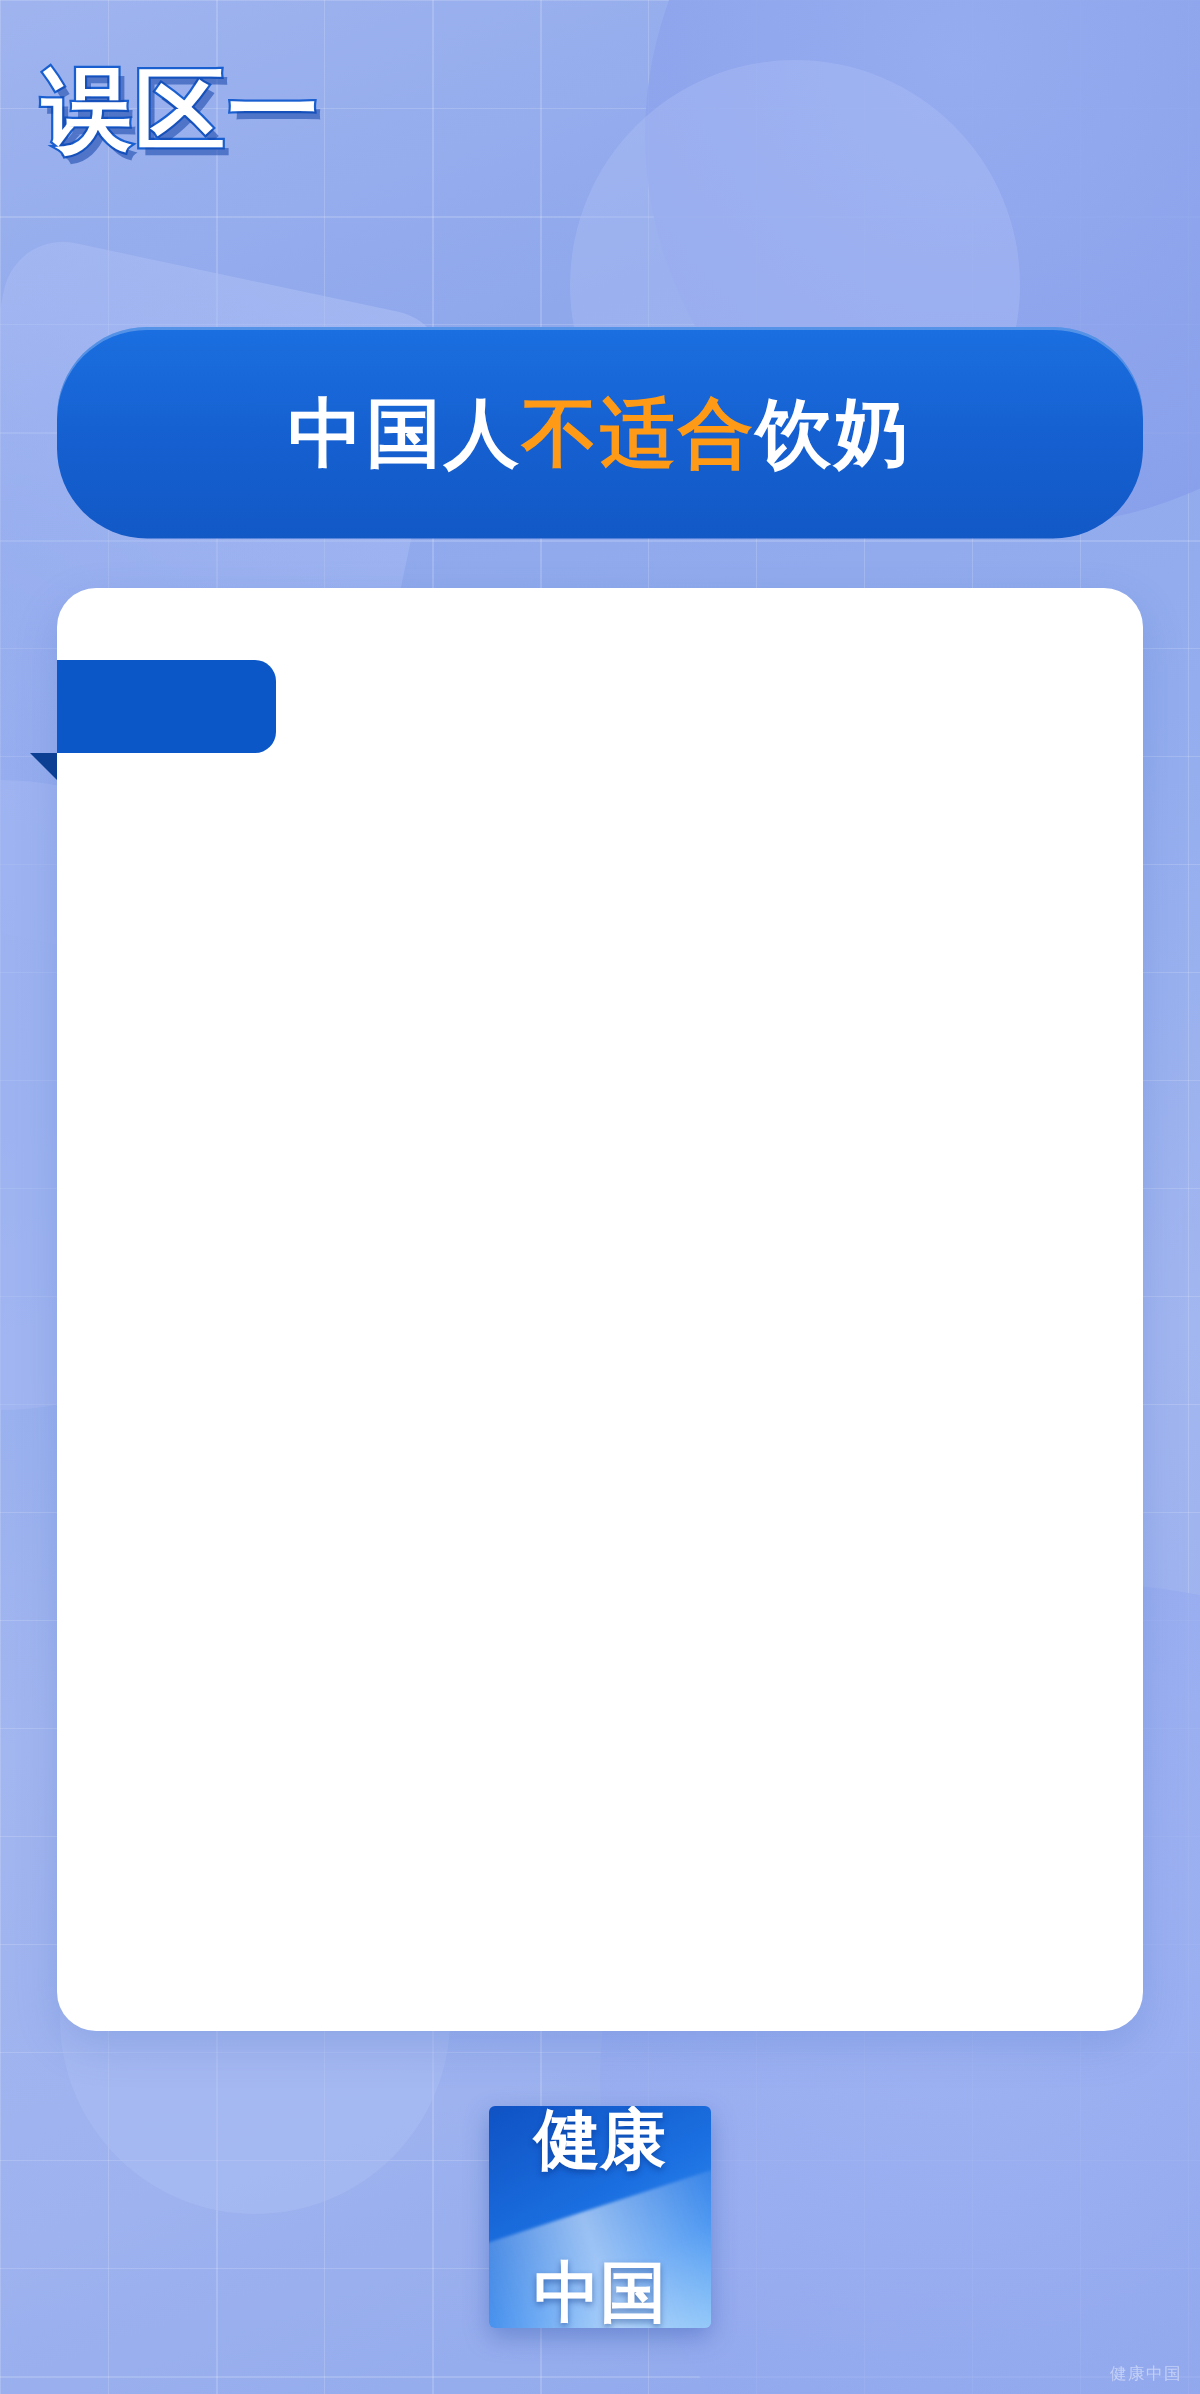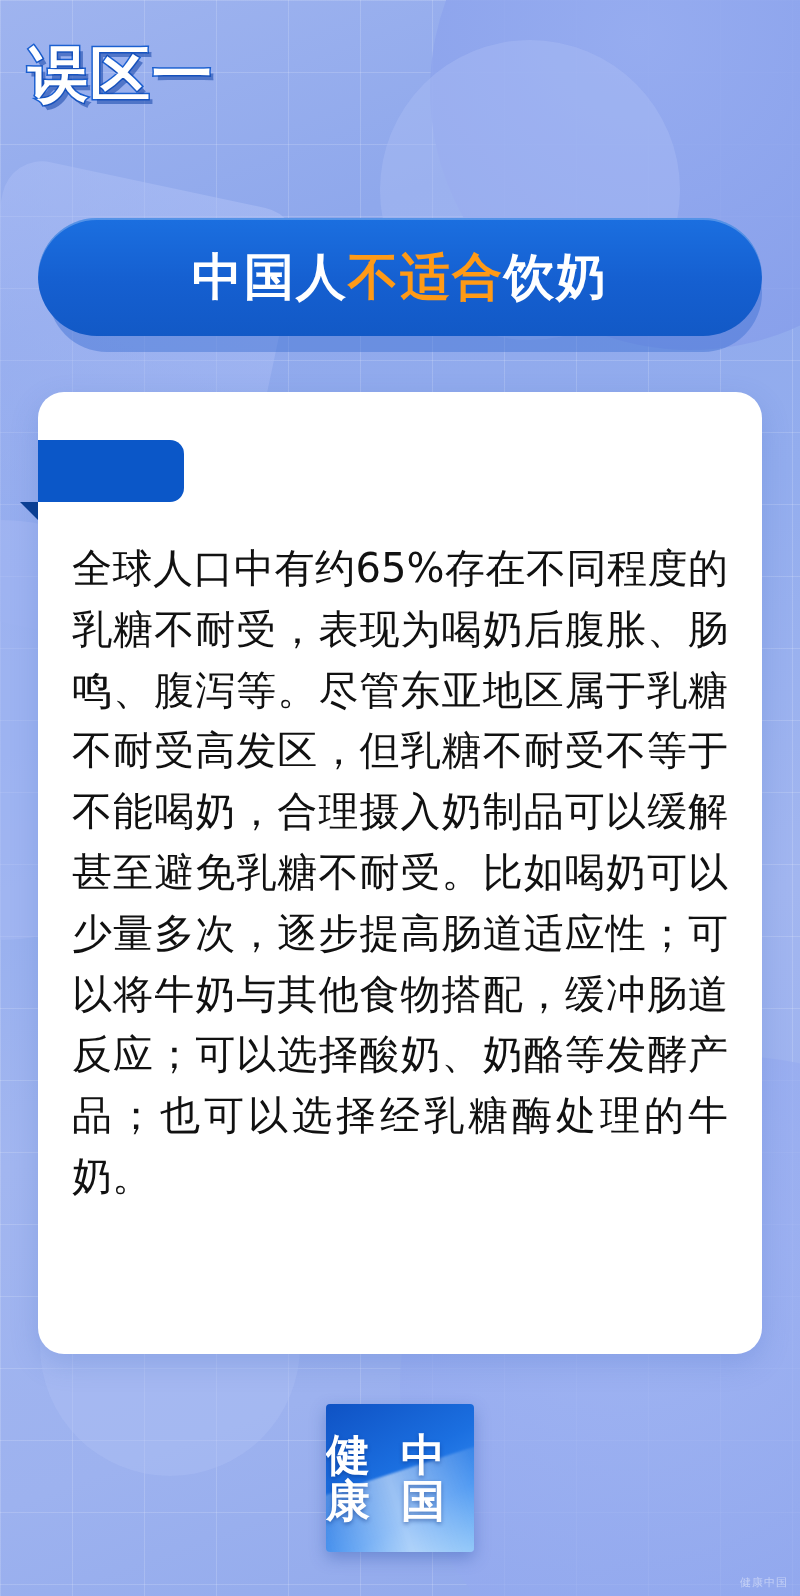--- a/index.html
+++ b/index.html
@@ -103,21 +103,21 @@
     left: 10px;
     top: 16px;
     width: 714px;
     height: 118px;
     border-radius: 60px;
     background: rgba(60,110,210,0.45);
   }
   .pill {
     position: relative;
     width: 724px;
-    height: 118px;
+    height: 141px;
     border-radius: 60px;
     background: linear-gradient(180deg, #1b6fe0 0%, #155fd0 55%, #1259c6 100%);
     display: flex;
     align-items: center;
     justify-content: center;
     box-shadow: inset 0 2px 0 rgba(255,255,255,0.25);
   }
   .pill-title {
     font-family: "DejaVu Sans", sans-serif;
     font-size: 50px;
@@ -194,21 +194,21 @@
     width: 220px;
     height: 120px;
     background: linear-gradient(90deg, rgba(255,255,255,0.0), rgba(255,255,255,0.55), rgba(255,255,255,0.0));
     transform: rotate(-18deg);
     filter: blur(1px);
   }
   .footer-logo .logo-text {
     position: absolute;
     inset: 0;
     display: flex;
-    flex-direction: row;
+    flex-direction: column;
     align-items: center;
     justify-content: space-between;
     gap: 2px;
     font-family: "DejaVu Sans", sans-serif;
     font-size: 44px;
     font-weight: bold;
     color: #ffffff;
     line-height: 1.05;
     text-shadow: 0 2px 4px rgba(0,40,120,0.45);
   }
@@ -243,21 +243,20 @@
     <div class="pill-shadow"></div>
     <div class="pill">
       <div class="pill-title">
         <span class="seg-white">中国人</span><span class="seg-orange">不适合</span><span class="seg-white">饮奶</span>
       </div>
     </div>
   </div>
 
   <div class="card">
     <div class="card-tab"></div>
-    <div class="card-body">全球人口中有约65%存在不同程度的乳糖不耐受，表现为喝奶后腹胀、肠鸣、腹泻等。尽管东亚地区属于乳糖不耐受高发区，但乳糖不耐受不等于不能喝奶，合理摄入奶制品可以缓解甚至避免乳糖不耐受。比如喝奶可以少量多次，逐步提高肠道适应性；可以将牛奶与其他食物搭配，缓冲肠道反应；可以选择酸奶、奶酪等发酵产品；也可以选择经乳糖酶处理的牛奶。</div>
   </div>
 
   <div class="footer-logo">
     <div class="swoosh"></div>
     <div class="logo-text">
       <span>健康</span>
       <span>中国</span>
     </div>
   </div>
 

